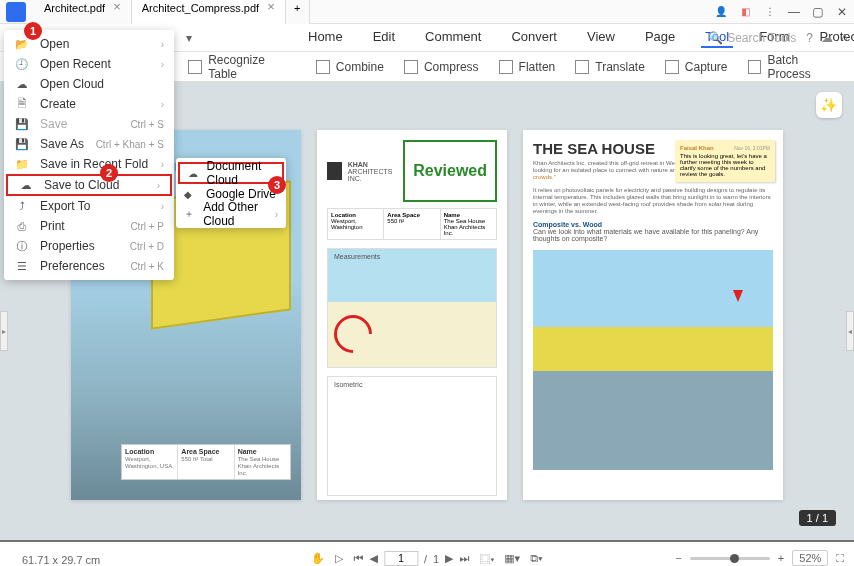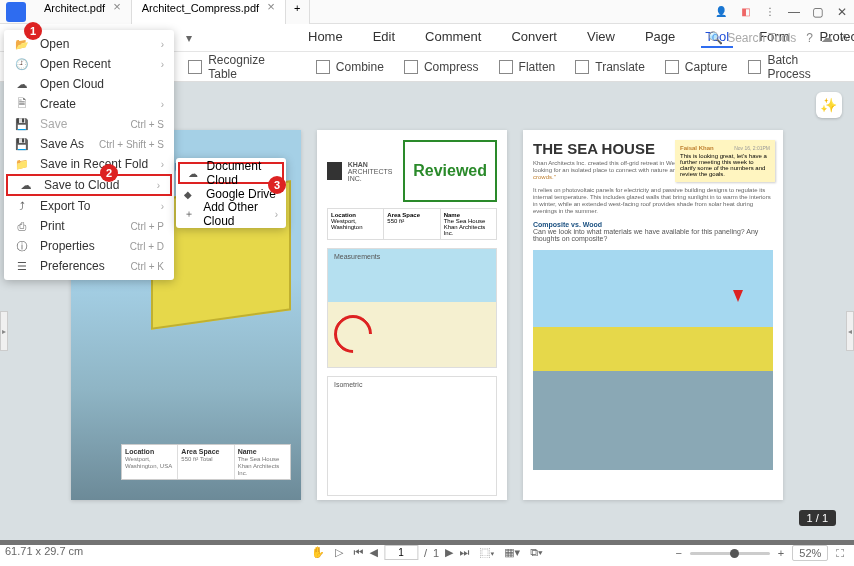--- a/index.html
+++ b/index.html
@@ -63,21 +63,21 @@
 .desc3 .em{color:#c08030;}
 .sticky{position:absolute; right:8px; top:10px; width:100px; background:#fff5c0; padding:5px; font-size:6px; box-shadow:1px 1px 2px rgba(0,0,0,0.2);}
 .sticky-head{display:flex; justify-content:space-between; margin-bottom:2px;}
 .sticky-head b{color:#c08030; font-size:6px;}
 .sticky-head i{color:#999; font-size:5px; font-style:normal;}
 .composite{font-size:7px; color:#555; margin-top:6px;}
 .comp-title{color:#1a5080; font-weight:bold;}
 .rend-img{margin-top:8px; height:220px; background:linear-gradient(#a5d8f0 0%, #a5d8f0 35%, #e6d84a 35%, #e6d84a 55%, #8aa8b5 55%, #8aa8b5 100%); position:relative;}
 .red-arrow{position:absolute; right:30px; top:40px; width:0; height:0; border-left:5px solid transparent; border-right:5px solid transparent; border-top:12px solid #d22;}
 
-.statusbar { position:absolute; bottom:0; left:0; right:0; height:26px; background:#fff; border-top:5px solid #737373; display:flex; align-items:flex-start; font-size:11px; color:#666; padding:0 5px;}
+.statusbar { position:absolute; bottom:0; left:0; right:0; height:26px; background:#fff; border-top:2px solid #737373; display:flex; align-items:flex-end; font-size:11px; color:#666; padding:0 22px;}
 .sb-left{flex:0 0 auto;}
 .sb-center{position:absolute; left:50%; transform:translateX(-50%); display:flex; align-items:center; gap:10px;}
 .sb-nav{display:flex; align-items:center; gap:6px;}
 .sb-nav input{width:34px; text-align:center; font-size:10px; border:1px solid #ccc; padding:1px;}
 .sb-right{position:absolute; right:10px; display:flex; align-items:center; gap:8px;}
 .zoom-slider{width:80px; height:3px; background:#ccc; position:relative; border-radius:2px;}
 .zoom-handle{position:absolute; left:40px; top:-3px; width:9px; height:9px; background:#555; border-radius:50%;}
 .zoom-val{border:1px solid #ccc; padding:1px 6px; border-radius:2px;}
 
 
@@ -272,21 +272,21 @@
       <span class="dd-chevron">›</span>
     </div>
   <div class="dd-item">
       <span class="dd-icon">💾</span>
       <span class="dd-label disabled">Save</span>
       <span class="dd-short">Ctrl + S</span>
     </div>
   <div class="dd-item">
       <span class="dd-icon">💾</span>
       <span class="dd-label">Save As</span>
-      <span class="dd-short">Ctrl + Shift + S</span>
+      <span class="dd-short">Ctrl + Khan + S</span>
     </div>
   <div class="dd-item">
       <span class="dd-icon">📁</span>
       <span class="dd-label">Save in Recent Fold</span>
       <span class="dd-chevron">›</span>
     </div>
   <div class="dd-item highlight">
       <span class="dd-icon">☁</span>
       <span class="dd-label">Save to Cloud</span>
       <span class="dd-chevron">›</span>

